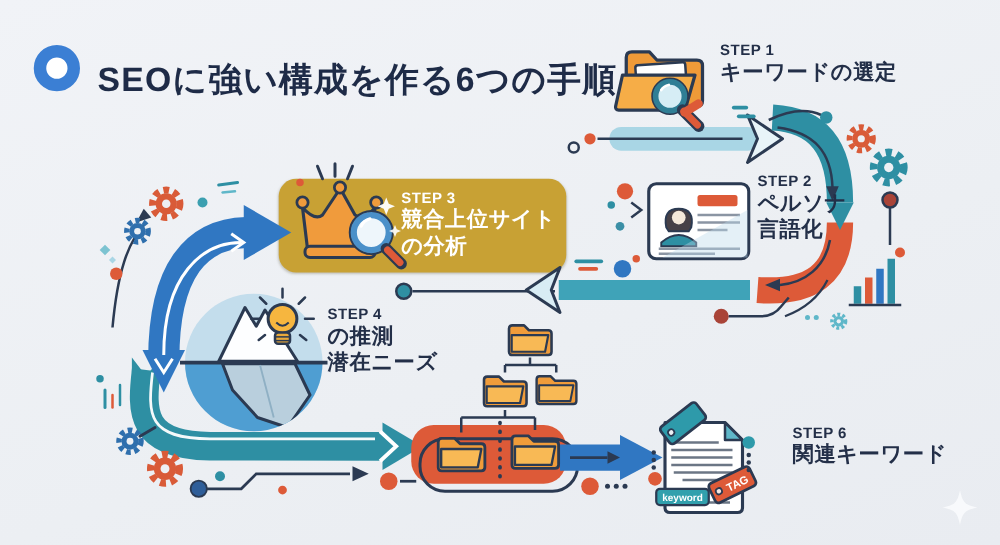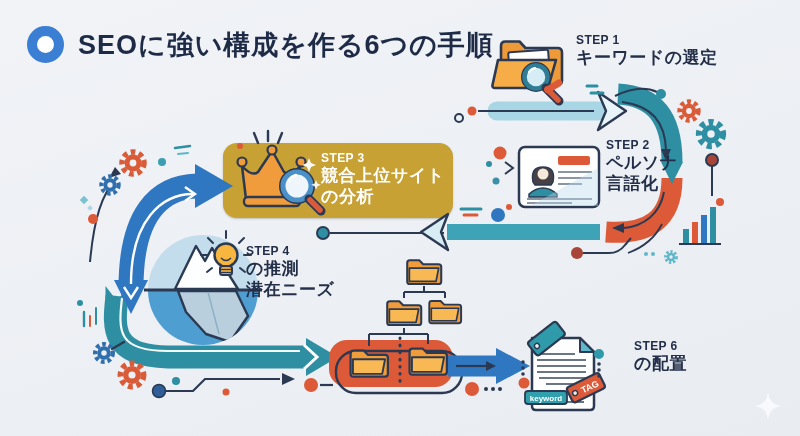--- a/index.html
+++ b/index.html
@@ -2,21 +2,21 @@
 <html><head>
 <meta charset="utf-8">
 <style>
   html,body{margin:0;padding:0;}
   body{font-family:"Liberation Sans","DejaVu Sans",sans-serif;}
   .canvas{position:relative;width:800px;height:436px;overflow:hidden;
     background:linear-gradient(160deg,#f1f3f7 0%,#eceff3 60%,#e9ecf1 100%);}
   
   .title-row{position:absolute;left:27px;top:26px;display:flex;align-items:center;gap:14px;z-index:5;}
   .donut{width:17px;height:17px;border:10px solid #3b7fd4;border-radius:50%;background:#fff;}
-  .page-title{font-size:27px;font-weight:700;color:#1e2b47;letter-spacing:1px;}
+  .page-title{font-size:27px;font-weight:700;color:#1e2b47;letter-spacing:1px;margin-top:20px;}
   
   .step{position:absolute;color:#232f48;z-index:4;}
   .step-id{font-size:12px;font-weight:700;letter-spacing:.4px;line-height:1.2;}
   .step-line{font-size:17px;font-weight:700;line-height:1.24;letter-spacing:.5px;}
   
   .gold-box{position:absolute;left:223px;top:143px;width:230px;height:75px;border-radius:14px;
     background:#c8a134;z-index:1;box-shadow:0 1px 2px rgba(60,50,10,.25);}
   .gold-text{position:absolute;left:321px;top:151px;color:#ffffff;z-index:4;}
   svg{position:absolute;left:0;top:0;z-index:2;font-family:"Liberation Sans","DejaVu Sans",sans-serif;}
 </style>
@@ -302,27 +302,27 @@
     <div class="step-line">ペルソナ</div>
     <div class="step-line">言語化</div>
   </div>
 
   <div class="step gold-text">
     <div class="step-id">STEP 3</div>
     <div class="step-line">競合上位サイト</div>
     <div class="step-line">の分析</div>
   </div>
 
-  <div class="step" style="left:246px;top:244px">
+  <div class="step" style="left:262px;top:244px">
     <div class="step-id">STEP 4</div>
     <div class="step-line">の推測</div>
     <div class="step-line">潜在ニーズ</div>
   </div>
 
   <div class="step" style="left:472px;top:262px">
   </div>
 
   <div class="step" style="left:634px;top:339px">
     <div class="step-id">STEP 6</div>
-    <div class="step-line">の配置</div>
+    <div class="step-line">関連キーワード</div>
   </div>
 
 </div>
 
 </body></html>

